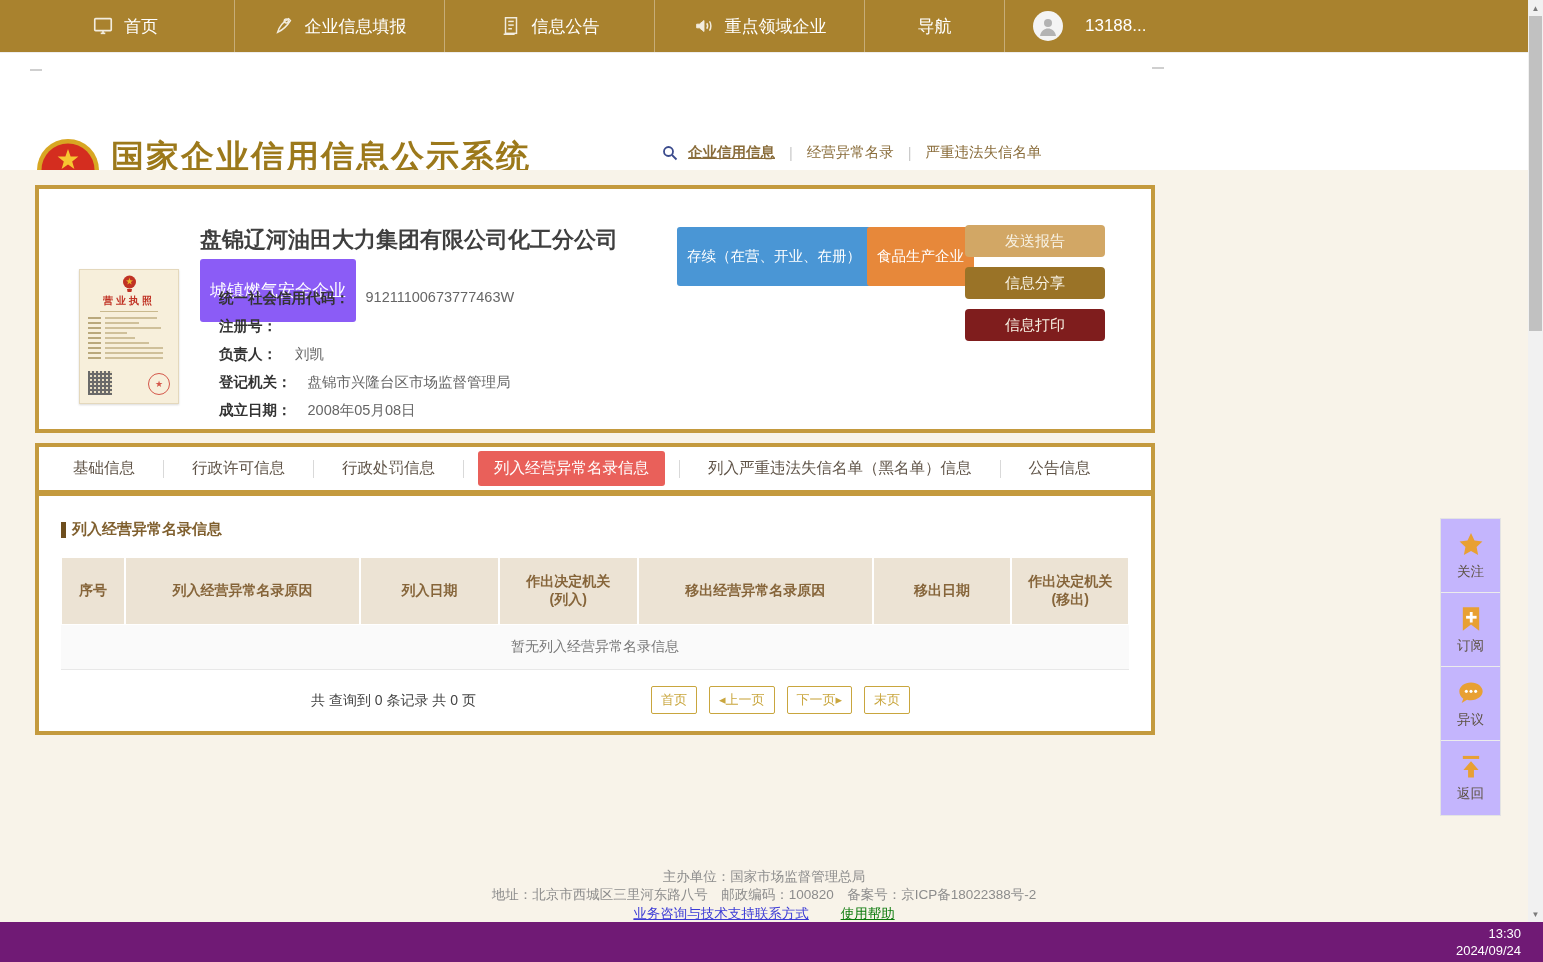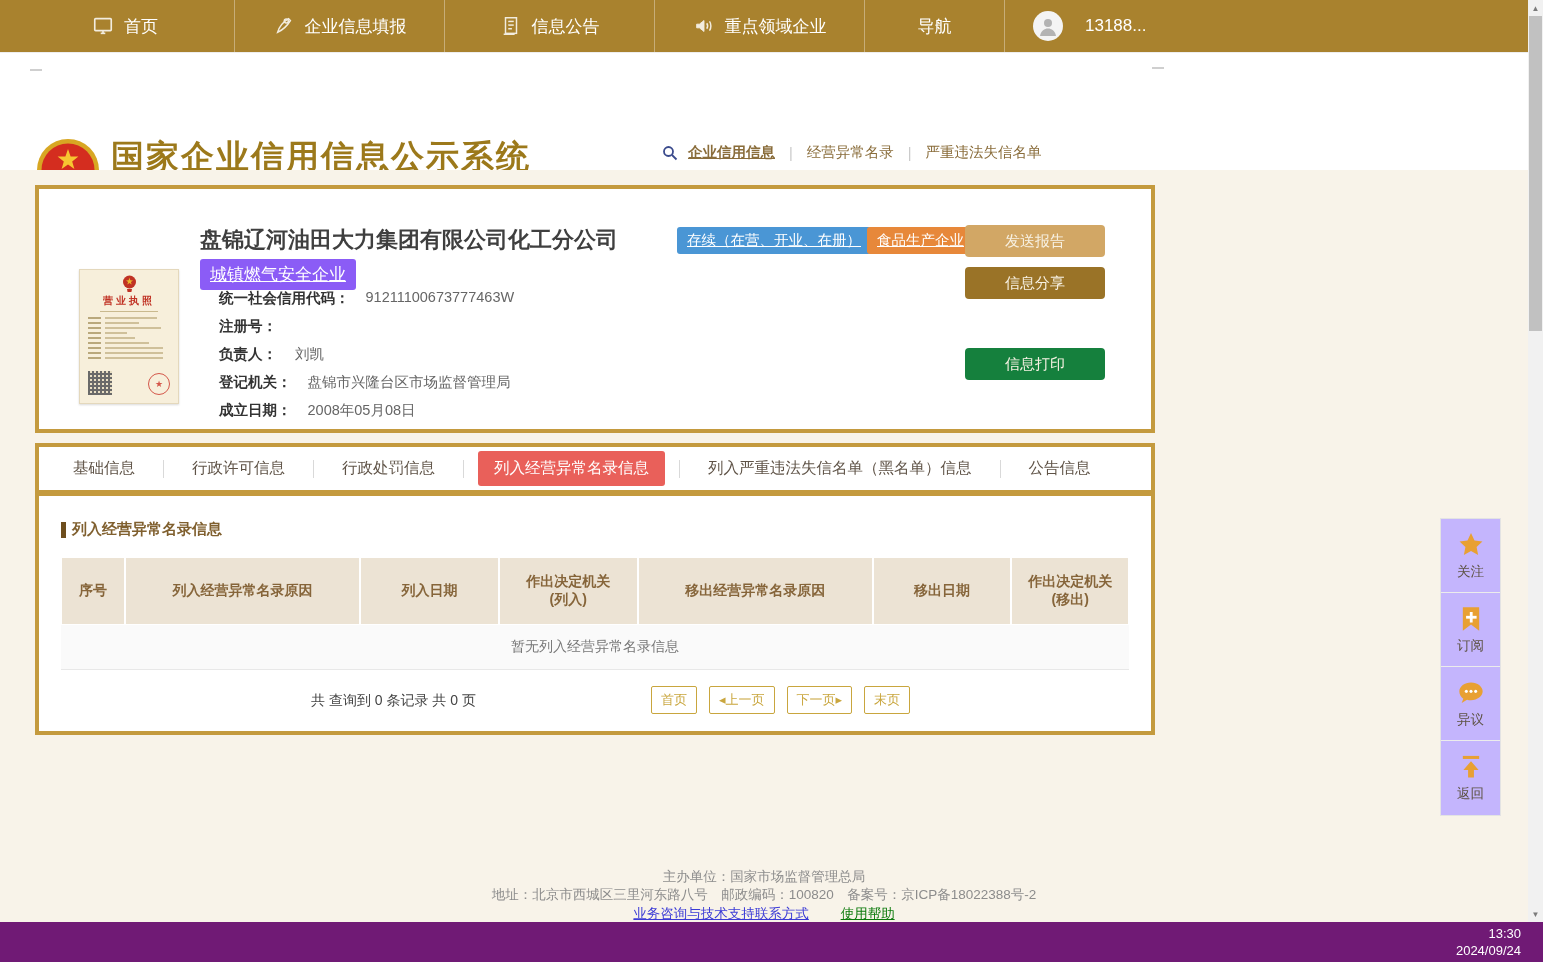--- a/index.html
+++ b/index.html
@@ -48,35 +48,35 @@
   .lic-row { display:flex; gap:4px; margin:3px 8px 0; }
   .lic-label { width:13px; height:2px; background:#b9a87c; }
   .lic-val { height:2px; background:#cfc09a; }
   .lic-bottom { position:absolute; bottom:8px; left:8px; right:8px; display:flex; justify-content:space-between; align-items:flex-end; }
   .qr { width:24px; height:24px; background:
         repeating-linear-gradient(0deg,#6a6a6a 0 2px,transparent 2px 4px),
         repeating-linear-gradient(90deg,#6a6a6a 0 2px,#e9dfc4 2px 4px); }
   .seal { width:22px; height:22px; border:1.5px solid #d4574a; border-radius:50%; display:flex; align-items:center; justify-content:center; color:#d4574a; font-size:9px; }
 
   .company-name { position:absolute; left:161px; top:36px; font-size:22px; font-weight:bold; color:#3f3f3f; }
-  .badge { display:inline-block; font-size:14.5px; color:#fff; padding:4px 10px; border-radius:3px;text-decoration:underline; }
+  .badge { display:inline-block; font-size:14.5px; color:#fff; padding:20px 10px; border-radius:3px; }
   .badge-blue { position:absolute; left:638px; top:38px; background:#4a96d5; }
   .badge-orange1 { position:absolute; left:828px; top:38px; background:#e7883a; }
   .badge-orange2 { position:absolute; left:161px; top:70px; background:#8b5cf6; font-size:17px; }
 
   .fields { position:absolute; left:180px; top:100px; font-size:14.5px; }
   .field-row { display:flex; margin-bottom:9px; }
   .field-label { font-weight:bold; color:#333; min-width:60px; }
   .field-value { color:#666; margin-left:16px; }
 
   .action-btns { position:absolute; right:46px; top:36px; display:flex; flex-direction:column; gap:10px; }
   .action-btn { width:140px; height:32px; border:none; border-radius:4px; color:#f7f1e3; font-size:15px; cursor:pointer; }
   .btn-report { background:#d2a765; }
   .btn-share { background:#9a7327; }
-  .btn-print { background:#15803d;margin-top:39px; }
+  .btn-print { background:#7f1d1d; }
 
   
   .tabs-box { position:absolute; left:35px; top:443px; width:1120px; height:292px; background:#fff; border:4px solid #c49a3e; }
   .tab-row { height:49px; border-bottom:6px solid #c49a3e; display:flex; align-items:center; padding:0 20px; }
   .tab { font-size:15.5px; color:#5f5347; cursor:pointer; padding:7px 14px; white-space:nowrap; }
   .tab.active { background:#e9605a; color:#fff; border-radius:3px; padding:7px 16px; }
   .tab-sep { width:1px; height:18px; background:#d9d9d9; margin:0 14px; }
 
   .content { padding:24px 22px 0; }
   .section-title { display:flex; align-items:center; font-size:15px; color:#80602f; font-weight:bold; margin-bottom:18px; }

